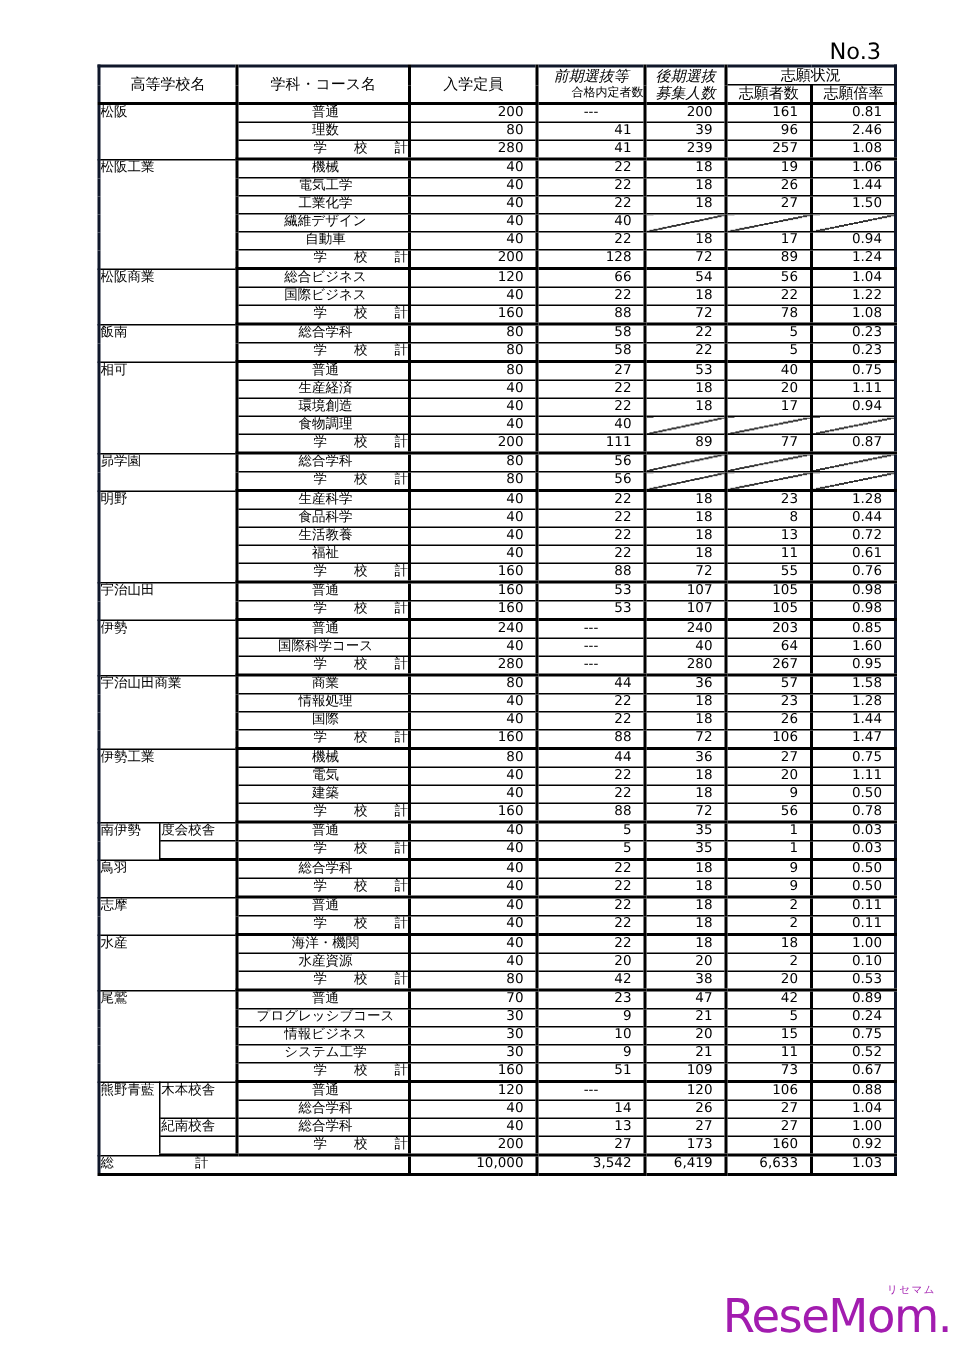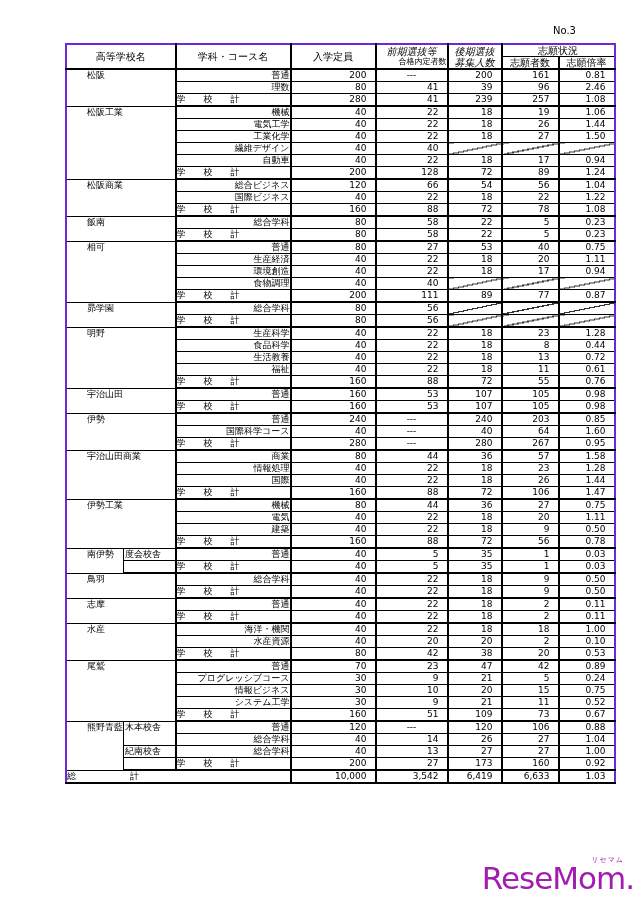--- a/index.html
+++ b/index.html
@@ -1,36 +1,36 @@
 <!DOCTYPE html>
 <html><head>
 <meta charset="utf-8">
 <style>
   * { margin:0; padding:0; box-sizing:border-box; }
   html,body { width:640px; height:905px; background:#fff; font-family:"DejaVu Sans","Liberation Sans",sans-serif; color:#000; }
   body { position:relative; overflow:hidden; }
 
-  .page-no { position:absolute; top:25px; left:553px; font-size:10px; }
+  .page-no { position:absolute; top:25px; left:553px; font-size:15px; }
 
   .table-wrap { position:absolute; left:65px; top:43px; }
-  table { border-collapse:collapse; table-layout:fixed; border:2px solid #6d28d9; }
+  table { border-collapse:collapse; table-layout:fixed; border:2px solid #0f172a; }
   th, td { border:1px solid #000; height:12px; line-height:11px; font-size:9px; font-weight:normal;
            padding:0; overflow:hidden; white-space:nowrap; }
   th { font-size:10px; text-align:center; vertical-align:middle; }
   th .sub { font-size:8px; display:block; line-height:10px;padding-left:22px; }
   th .l1 { display:block; line-height:11px;font-style:italic; }
   .hb { border-bottom:2px solid #000; }
   .v2 { border-left:2px solid #000; }
 
-  td.school-name { vertical-align:top; text-align:left; padding-left:20px; }
+  td.school-name { vertical-align:top; text-align:left; padding-left:0; }
   td.campus-cell { vertical-align:top; text-align:left; padding-left:1px;margin-left:28px; }
-  td.course { text-align:right; padding-left:3px; }
+  td.course { text-align:center; padding-left:3px; }
   td.num { text-align:right; padding-right:8px; }
   td.dash { text-align:center; padding-right:0; }
-  td.total-label { text-align:left; }
+  td.total-label { text-align:right; }
   td.grand-label { text-align:left; }
   tr.school-end td { border-bottom:2px solid #000; }
   td.diag { background:linear-gradient(to bottom right,
             transparent calc(50% - 0.6px), #333 calc(50% - 0.6px),
             #333 calc(50% + 0.6px), transparent calc(50% + 0.6px)); }
 
   .logo { position:absolute; right:6px; bottom:12px; text-align:right; }
   .logo .ruby { display:block; font-size:7px; letter-spacing:1px; margin-right:10px; margin-bottom:-2px; }
   .logo .logo-text { font-size:31px; font-weight:normal; letter-spacing:-1px; line-height:30px; }
 </style>

